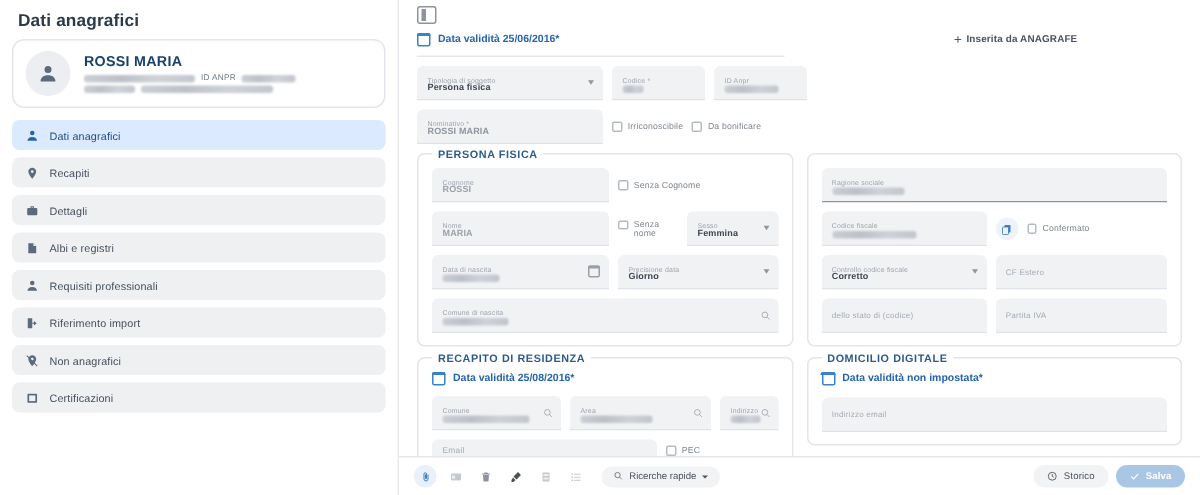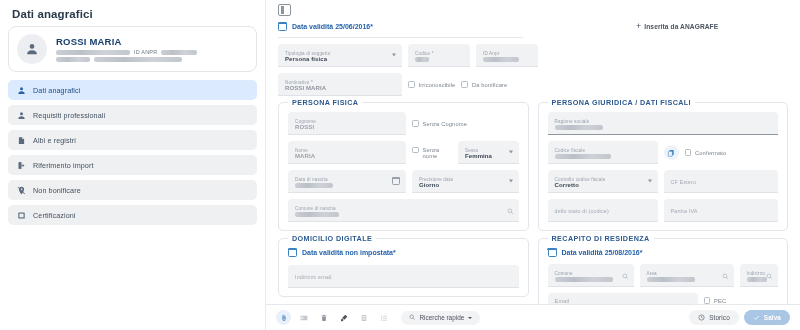--- a/index.html
+++ b/index.html
@@ -181,61 +181,77 @@
       <div class="sb-item active">
         <span class="sb-ic">
           <svg viewBox="0 0 24 24">
               <circle cx="12" cy="7" r="4"></circle>
               <path d="M3.5 21c0-4.7 3.8-7 8.5-7s8.5 2.3 8.5 7z"></path>
             </svg>
         </span>
         <span class="lbl">Dati anagrafici</span>
       </div>
 
-
-
+      <div class="sb-item">
+        <span class="sb-ic">
+          <svg viewBox="0 0 24 24">
+              <path d="M12 2C8 2 5 5 5 9c0 5 7 13 7 13s7-8 7-13c0-4-3-7-7-7zm0 9.5A2.5 2.5 0 1 1 12 6.5a2.5 2.5 0 0 1 0 5z"></path>
+            </svg>
+        </span>
+        <span class="lbl">Recapiti</span>
+      </div>
+
+      <div class="sb-item">
+        <span class="sb-ic">
+          <svg viewBox="0 0 24 24">
+              <path d="M9 4h6v3h4a2 2 0 0 1 2 2v9a2 2 0 0 1-2 2H5a2 2 0 0 1-2-2V9a2 2 0 0 1 2-2h4zm2 1.6v1.4h2V5.6z"></path>
+            </svg>
+        </span>
+        <span class="lbl">Dettagli</span>
+      </div>
+
+
+      <div class="sb-item">
+        <span class="sb-ic">
+          <svg viewBox="0 0 24 24">
+              <path d="M5 3h9l5 5v13H5z"></path>
+              <path d="M14 3v5h5" fill="#eff0f2"></path>
+            </svg>
+        </span>
+        <span class="lbl">Albi e registri</span>
+      </div>
 
       <div class="sb-item">
         <span class="sb-ic">
           <svg viewBox="0 0 24 24">
               <circle cx="12" cy="7" r="4"></circle>
               <path d="M3.5 21c0-4.7 3.8-7 8.5-7s8.5 2.3 8.5 7z"></path>
             </svg>
         </span>
         <span class="lbl">Requisiti professionali</span>
       </div>
 
       <div class="sb-item">
         <span class="sb-ic">
           <svg viewBox="0 0 24 24">
-              <path d="M5 3h9l5 5v13H5z"></path>
-              <path d="M14 3v5h5" fill="#eff0f2"></path>
-            </svg>
-        </span>
-        <span class="lbl">Albi e registri</span>
-      </div>
-
-      <div class="sb-item">
-        <span class="sb-ic">
-          <svg viewBox="0 0 24 24">
               <path d="M4 3h8v18H4z"></path>
               <path d="M15 8l5 4-5 4v-3h-3v-2h3z"></path>
             </svg>
         </span>
         <span class="lbl">Riferimento import</span>
       </div>
 
       <div class="sb-item">
         <span class="sb-ic">
           <svg viewBox="0 0 24 24">
               <path d="M12 2C8 2 5 5 5 9c0 5 7 13 7 13s7-8 7-13c0-4-3-7-7-7zm0 9.5A2.5 2.5 0 1 1 12 6.5a2.5 2.5 0 0 1 0 5z"></path>
               <path d="M3 2.2l18.5 18.5-1.3 1.3L1.7 3.5z"></path>
             </svg>
         </span>
-        <span class="lbl">Non bonificare</span>
+        <span class="lbl">Non anagrafici</span>
       </div>
 
       <div class="sb-item">
         <span class="sb-ic">
           <svg viewBox="0 0 24 24">
               <rect x="3.5" y="4" width="17" height="16" rx="1.5"></rect>
               <rect x="6.5" y="7" width="11" height="10" fill="#eff0f2"></rect>
             </svg>
         </span>
         <span class="lbl">Certificazioni</span>
@@ -353,21 +369,20 @@
                       <path d="M15 15l5.5 5.5"></path>
                     </svg>
                 </span>
               </div>
             </div>
           </div>
         </div>
 
         <div class="col">
           <div class="group">
-            <div class="gtitle">PERSONA GIURIDICA / DATI FISCALI</div>
 
             <div class="row">
               <div class="fld" style="flex:1;border-bottom:1.4px solid #8e96a0">
                 <span class="flbl">Ragione sociale</span>
                 <span class="blur" style="width:48px;margin-top:1px"></span>
               </div>
             </div>
 
             <div class="row" style="align-items:center">
               <div class="fld" style="width:110px">
@@ -405,37 +420,20 @@
                 <span class="flbl">Partita IVA</span>
               </div>
             </div>
           </div>
         </div>
       </div>
 
       <div class="cols">
 
         <div class="col">
-          <div class="group">
-            <div class="gtitle">DOMICILIO DIGITALE</div>
-
-            <span class="chip-date" style="margin-bottom:8px">
-              <span class="cal-ic"></span>
-              <span>Data validità non impostata*</span>
-            </span>
-
-            <div class="row" style="margin-bottom:0;margin-top:3px">
-              <div class="fld only" style="flex:1">
-                <span class="flbl">Indirizzo email</span>
-              </div>
-            </div>
-          </div>
-        </div>
-
-        <div class="col">
           <div class="group" style="padding-bottom:4px">
             <div class="gtitle">RECAPITO DI RESIDENZA</div>
 
             <span class="chip-date" style="margin-bottom:7px">
               <span class="cal-ic"></span>
               <span>Data validità 25/08/2016*</span>
             </span>
 
             <div class="row" style="margin-top:2px">
               <div class="fld" style="width:86px">
@@ -474,20 +472,37 @@
               <div class="fld only" style="width:150px;height:15px">
                 <span class="flbl" style="font-size:5.6px">Email</span>
               </div>
               <label class="chk">
                 <span class="box"></span>
                 <span>PEC</span>
               </label>
             </div>
           </div>
         </div>
+
+        <div class="col">
+          <div class="group">
+            <div class="gtitle">DOMICILIO DIGITALE</div>
+
+            <span class="chip-date" style="margin-bottom:8px">
+              <span class="cal-ic"></span>
+              <span>Data validità non impostata*</span>
+            </span>
+
+            <div class="row" style="margin-bottom:0;margin-top:3px">
+              <div class="fld only" style="flex:1">
+                <span class="flbl">Indirizzo email</span>
+              </div>
+            </div>
+          </div>
+        </div>
       </div>
 
     </div>
 
     <div class="botbar">
 
       <span class="tool on">
         <svg viewBox="0 0 24 24" fill="none" stroke="#3f7fc1" stroke-width="2">
             <path d="M16 7v9a4 4 0 0 1-8 0V6a2.5 2.5 0 0 1 5 0v9a1 1 0 0 1-2 0V7"></path>
           </svg>

